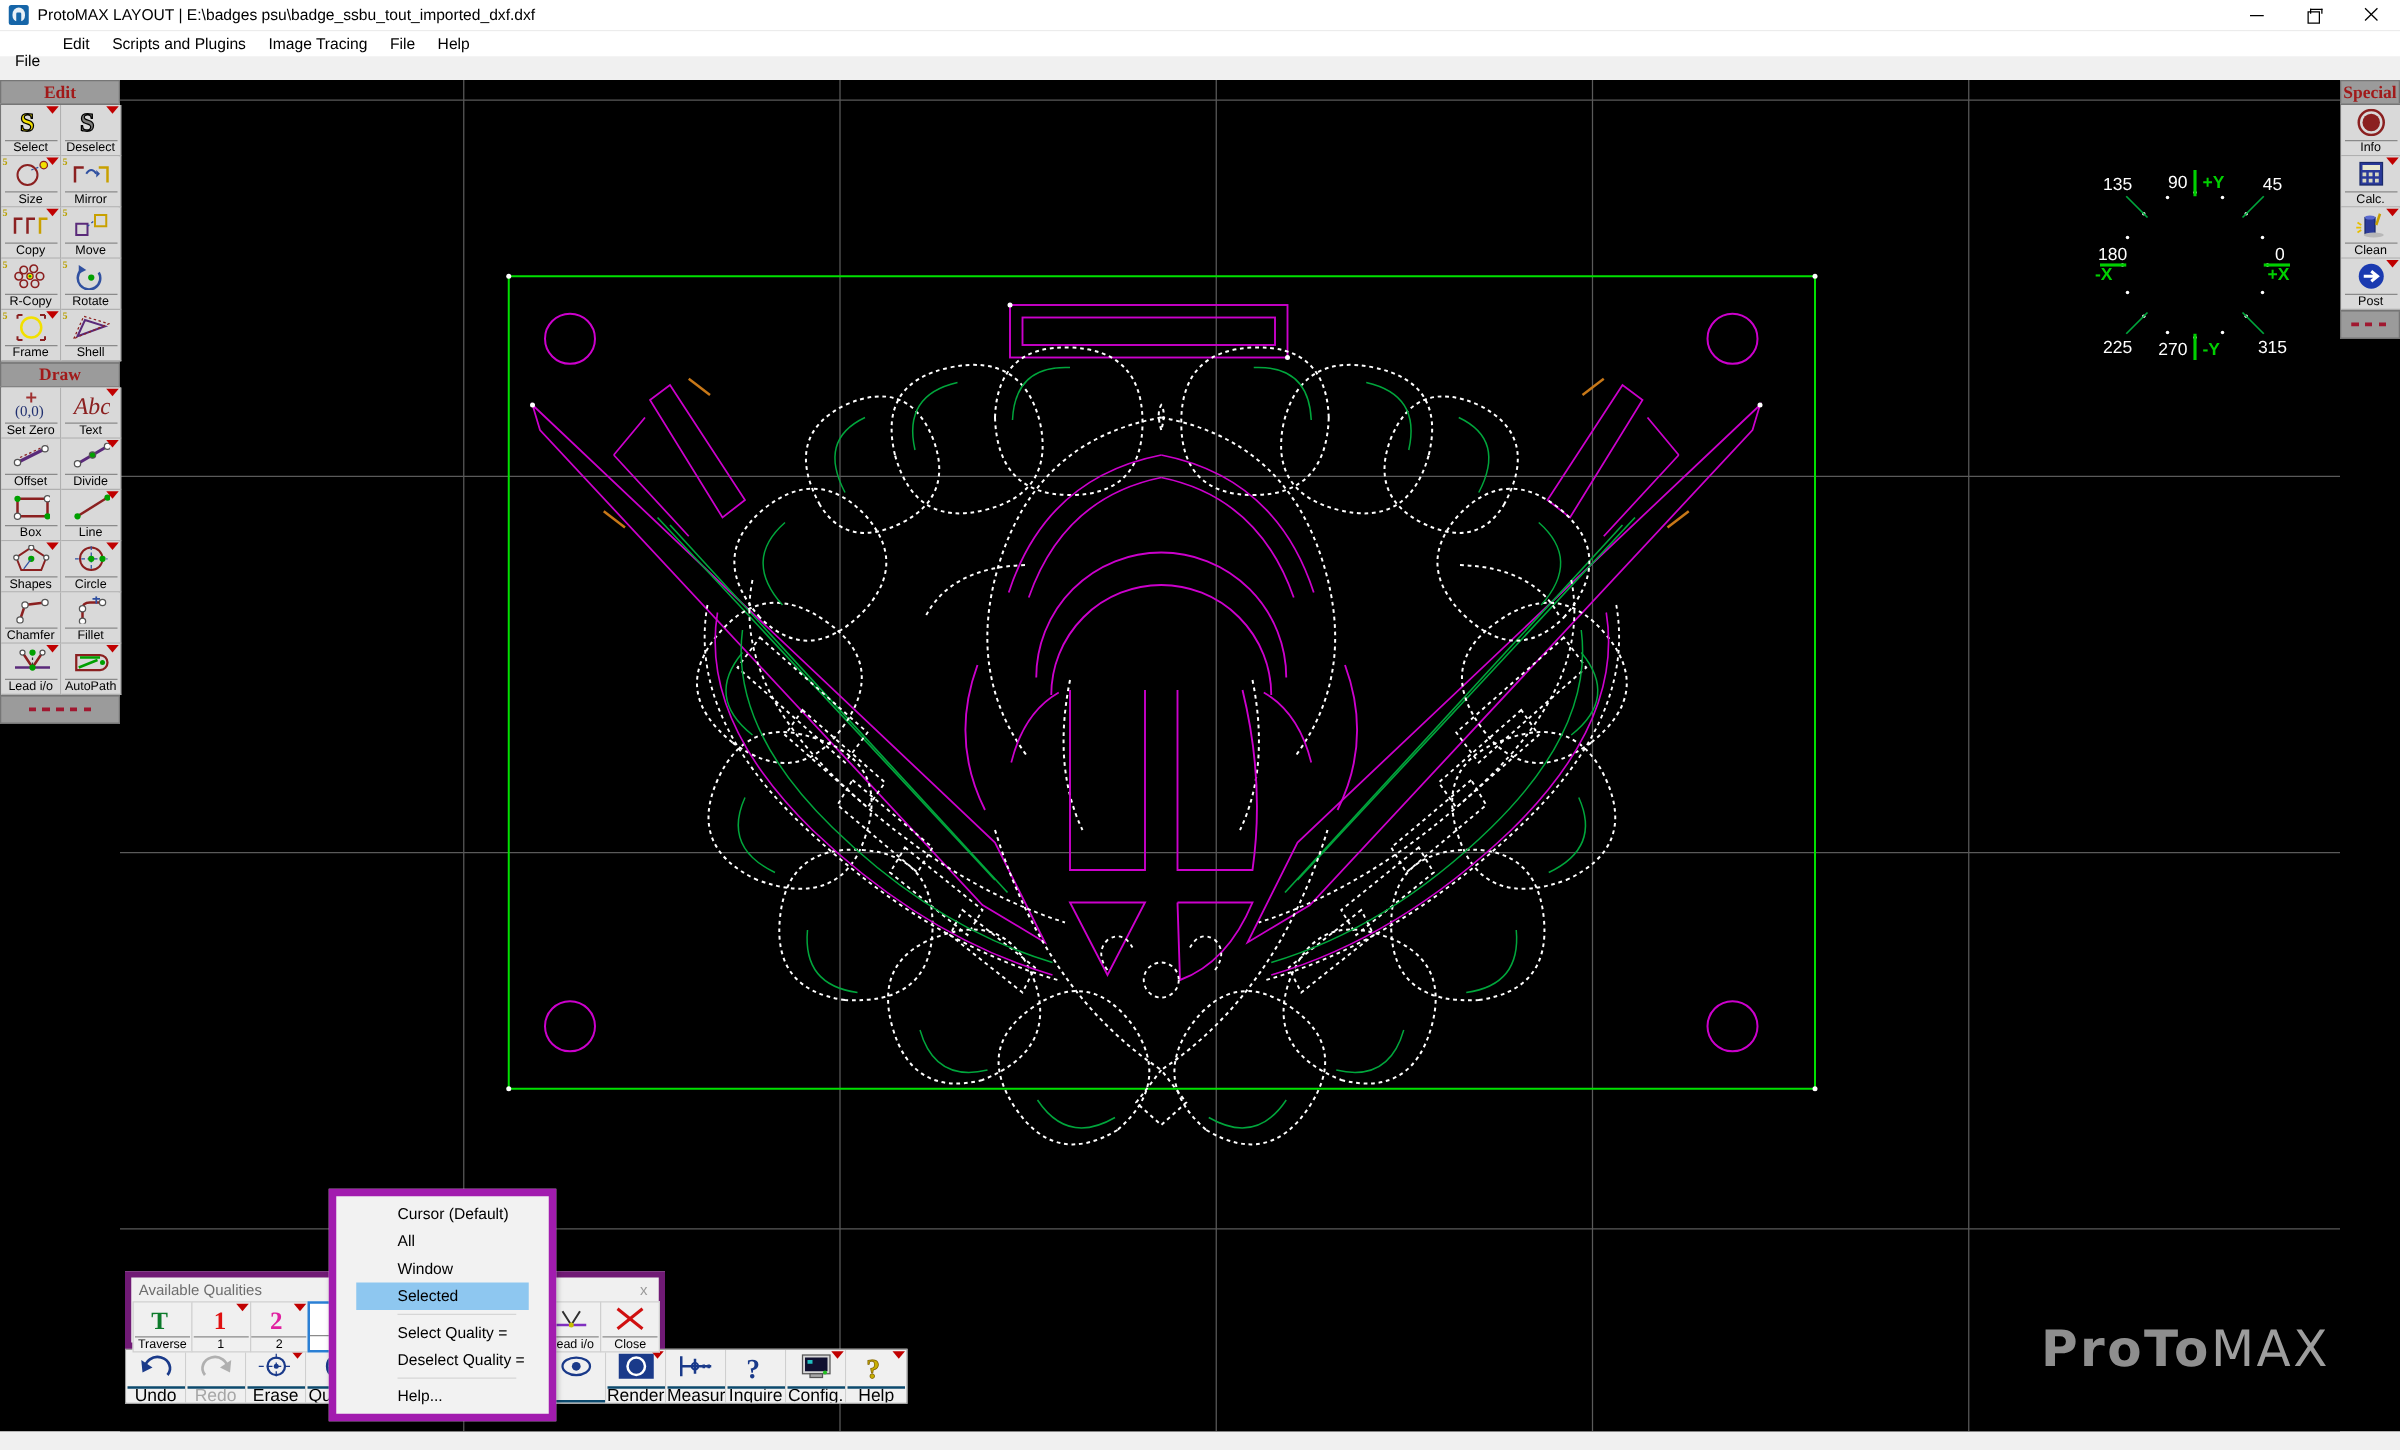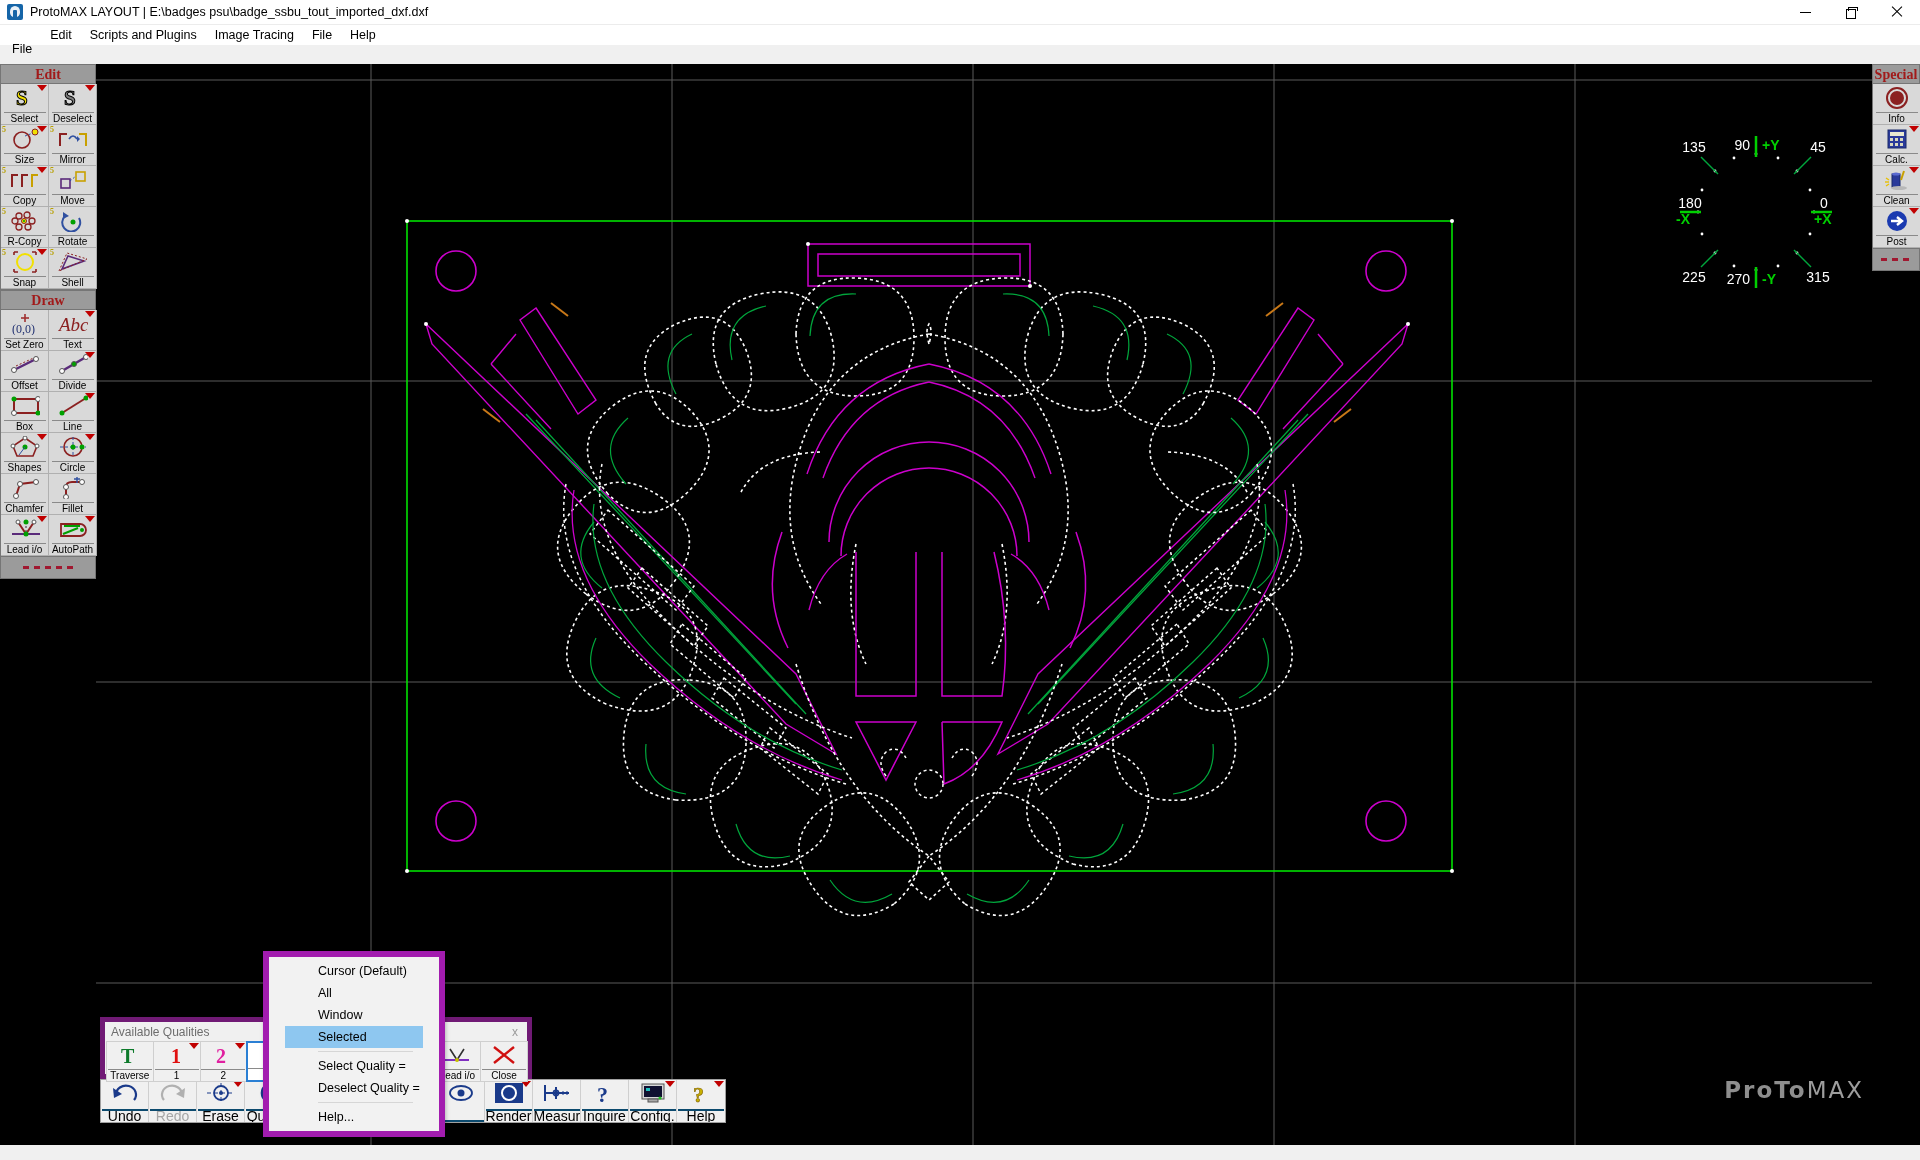--- a/index.html
+++ b/index.html
@@ -159,21 +159,21 @@
   .canvas {
     position: absolute; left: 96px; top: 0; right: 48px; bottom: 0;
     background: #000; overflow: hidden;
   }
   .canvas svg { display: block; }
 
   
   .pm-logo {
     position: absolute; right: 56px; bottom: 42px;
     font-family: "DejaVu Sans", sans-serif;
-    font-size: 23px; letter-spacing: 2px;
+    font-size: 40px; letter-spacing: 2px;
     color: #8e8e8e; font-weight: bold;
     user-select: none;
     margin-top: 12px;
   }
   .pm-logo .thin { font-weight: normal; color: #9d9d9d; }
 
   
   .qualbar {
     position: absolute; left: 100px; bottom: 66px;
     width: 432px; height: 62px;
@@ -636,21 +636,21 @@
                 <circle cx="14" cy="11" r="8" fill="none" stroke="#f2e000" stroke-width="2"></circle>
             <g stroke="#8b2020" stroke-width="1.6" fill="none">
               <path d="M3 4 L3 1 M3 1 L7 1"></path>
                   <path d="M25 4 L25 1 M25 1 L21 1"></path>
               <path d="M3 18 L3 21 M3 21 L7 21"></path>
                   <path d="M25 18 L25 21 M25 21 L21 21"></path>
                 </g>
               </svg>
           </span>
           <span class="tool-arrow"></span>
-          <span class="tool-lbl">Snap</span>
+          <span class="tool-lbl">Frame</span>
         </div>
 
         <div class="tool-btn">
           <span class="tool-badge">5</span>
           <span class="tool-ico">
             <svg width="30" height="22">
                 <path d="M4 18 L10 5 L26 10 Z" fill="none" stroke="#5a2a7a" stroke-width="1.6"></path>
                 <path d="M1 20 L9 2 L29 8 Z" fill="none" stroke="#8b2020" stroke-width="1" stroke-dasharray="2 2"></path>
               </svg>
           </span>

